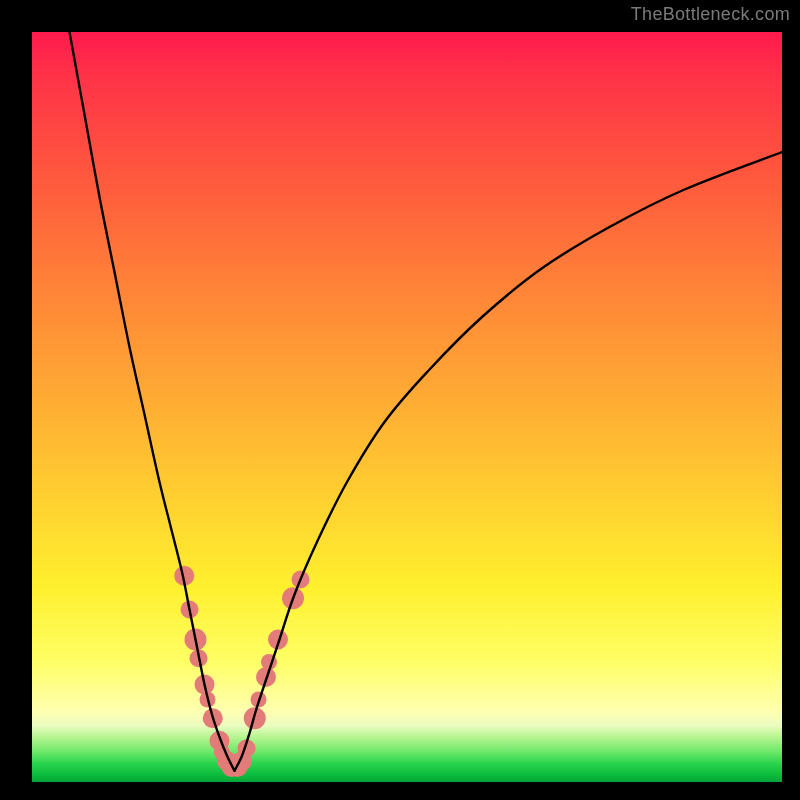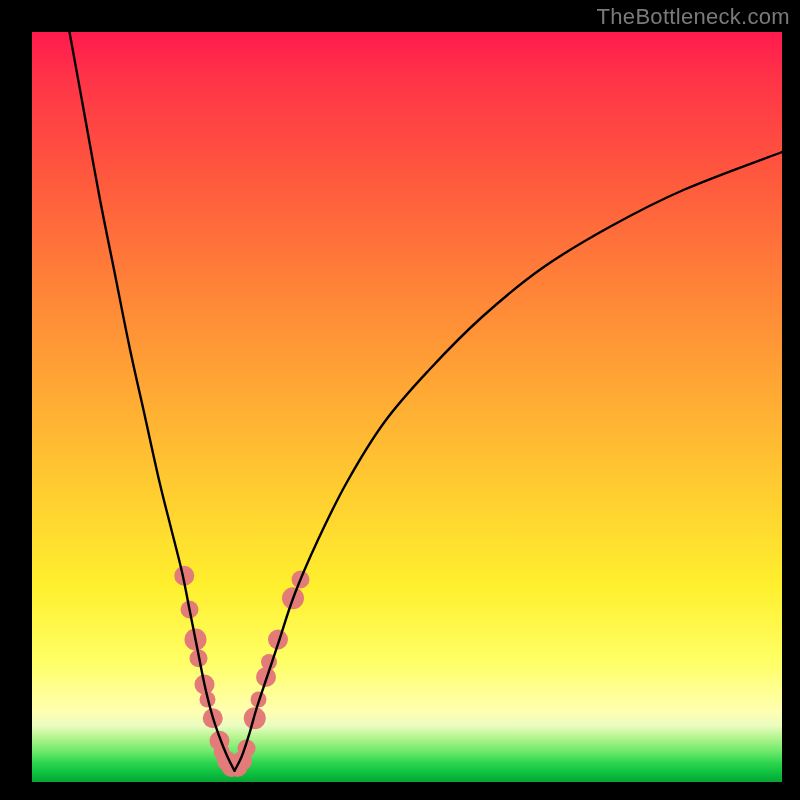--- a/index.html
+++ b/index.html
@@ -53,21 +53,21 @@
     position: absolute;
     left: 0; top: 0;
     width: 750px;
     height: 750px;
   }
   .watermark {
     position: absolute;
     top: 4px;
     right: 10px;
     color: #7a7a7a;
-    font-size: 22px;
+    font-size: 18px;
     font-weight: 500;
     letter-spacing: 0.3px;
     user-select: none;
     text-align: right;
   }
 </style>
 </head>
 <body>
 
 <div class="frame">

